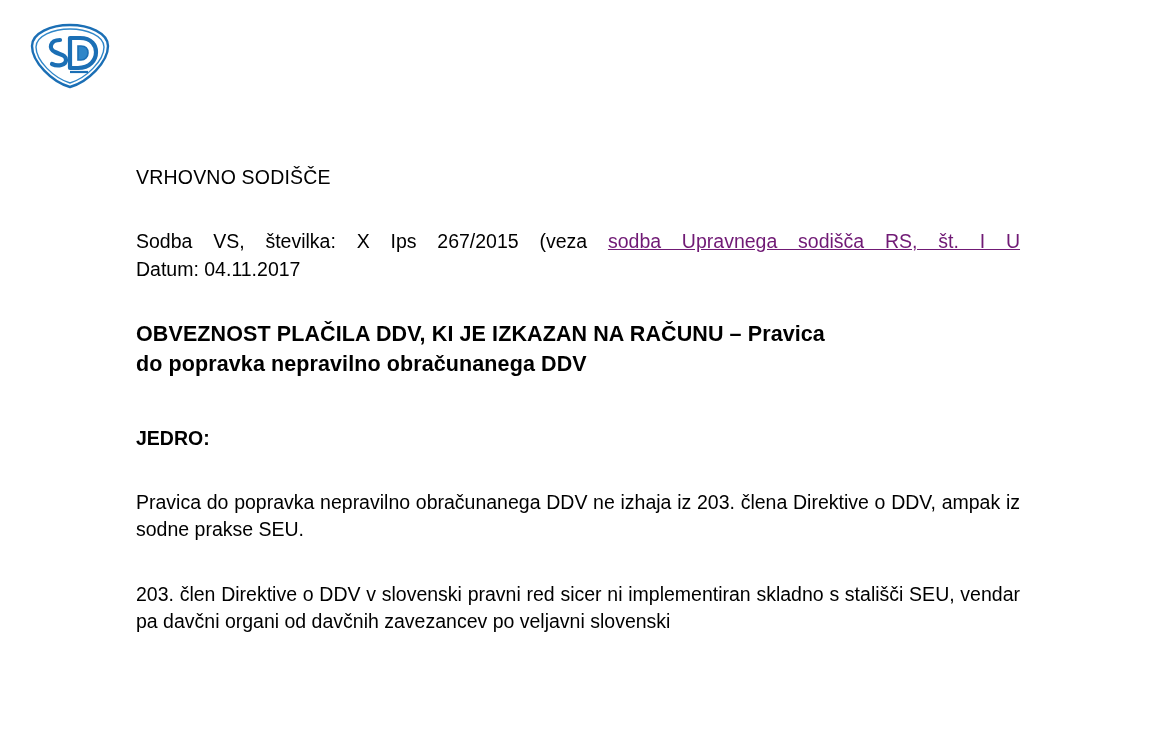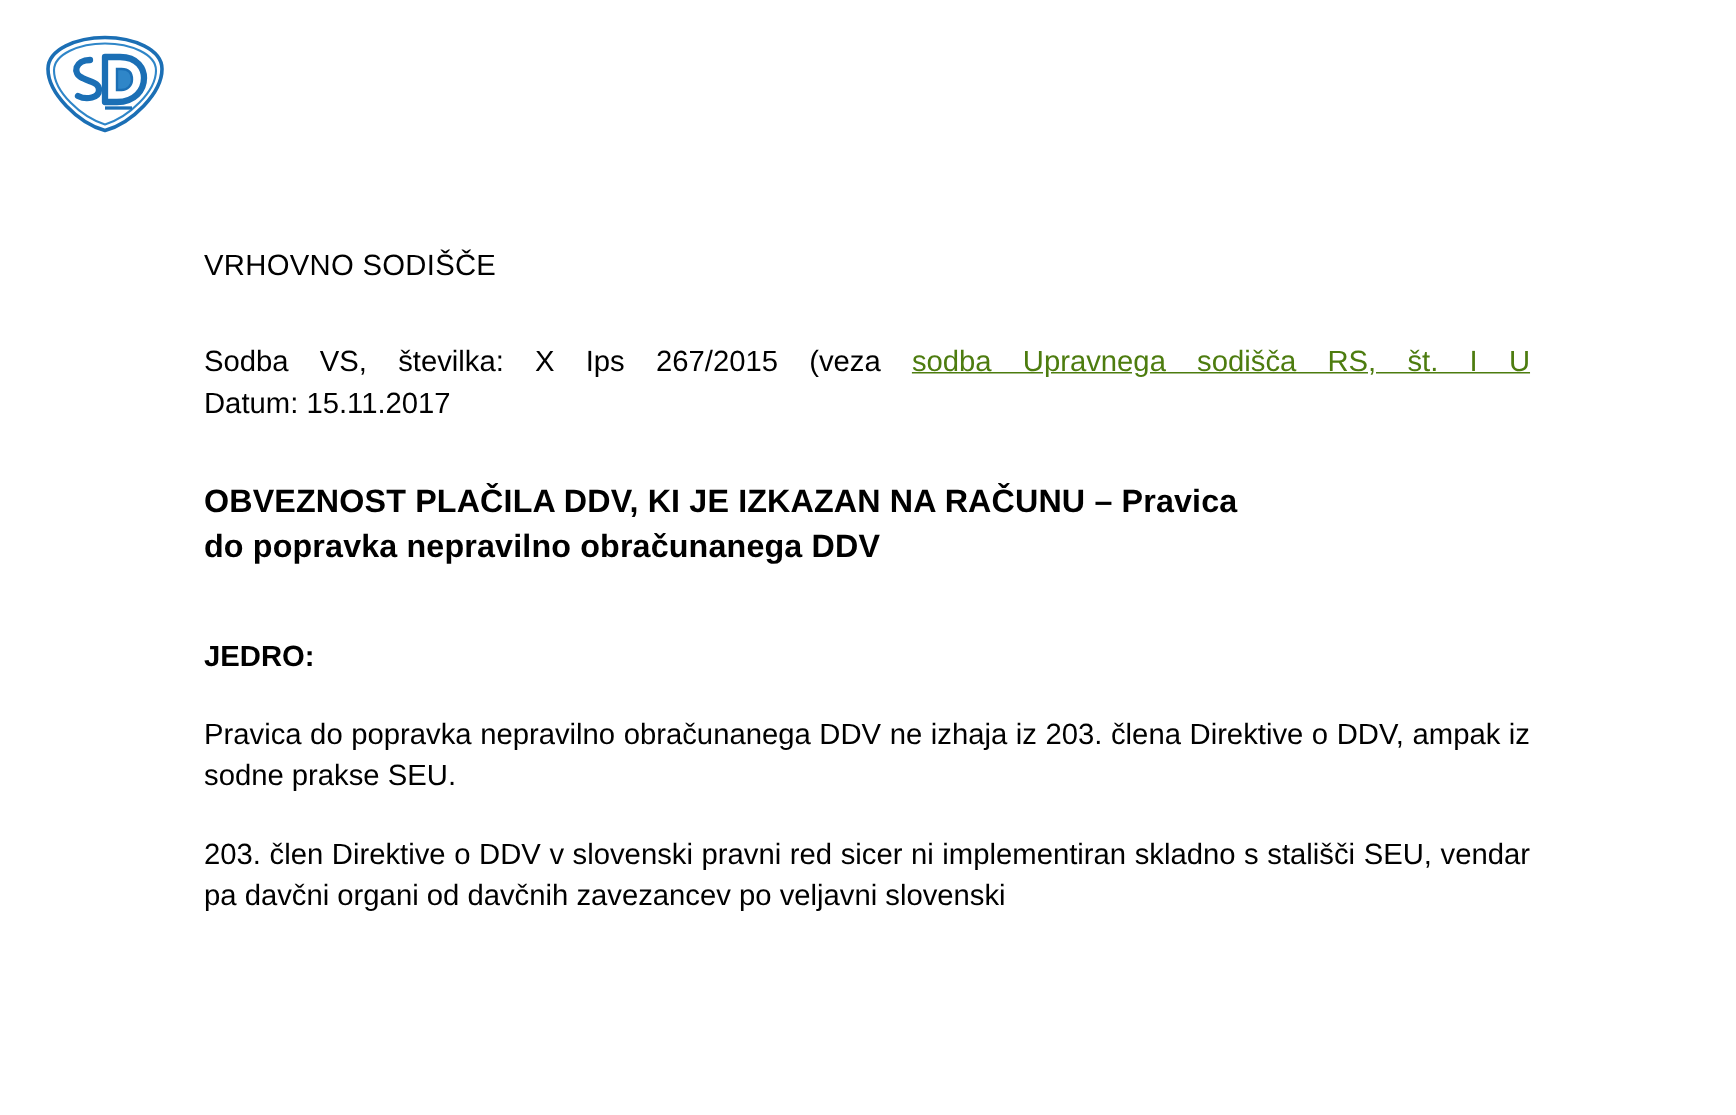--- a/index.html
+++ b/index.html
@@ -43,21 +43,21 @@
     margin-top: 38px;
     font-size: 19.5px;
     line-height: 27px;
     text-align: justify;
   }
   .meta-block .just-line {
     text-align: justify;
     text-align-last: justify;
   }
   .link {
-    color: #4d7c0f;
+    color: #701a75;
     text-decoration: underline;
   }
   .date-line {
     margin-top: 1px;
     font-size: 19.5px;
     line-height: 27px;
   }
 
   .title {
     margin-top: 36px;
@@ -75,21 +75,21 @@
     line-height: 26px;
   }
 
   p.body-par {
     margin: 0;
     font-size: 19.5px;
     line-height: 27px;
     text-align: justify;
   }
   p.body-par.spaced {
-    margin-top: 26px;
+    margin-top: 38px;
   }
   .no-justify-last {
     text-align-last: left;
   }
 </style>
 </head>
 <body>
 
 <div class="logo-wrap">
   <svg width="88" height="68" viewBox="0 0 88 68" xmlns="http://www.w3.org/2000/svg">
@@ -107,21 +107,21 @@
 <div class="doc">
 
   <div>
     <div class="court-line">VRHOVNO SODIŠČE</div>
   </div>
 
   <div class="meta-block">
     <div class="just-line">
       <span>Sodba VS, številka: X Ips 267/2015 (veza </span><a class="link" href="#">sodba Upravnega sodišča RS, št. I U</a>
     </div>
-    <div class="date-line">Datum: 15.11.2017</div>
+    <div class="date-line">Datum: 04.11.2017</div>
   </div>
 
   <div class="title">
     <div>OBVEZNOST PLAČILA DDV, KI JE IZKAZAN NA RAČUNU – Pravica</div>
     <div>do popravka nepravilno obračunanega DDV</div>
   </div>
 
   <div class="section-label">JEDRO:</div>
 
   <p class="body-par spaced no-justify-last">Pravica do popravka nepravilno obračunanega DDV ne izhaja iz 203. člena Direktive o DDV, ampak iz sodne prakse SEU.</p>

